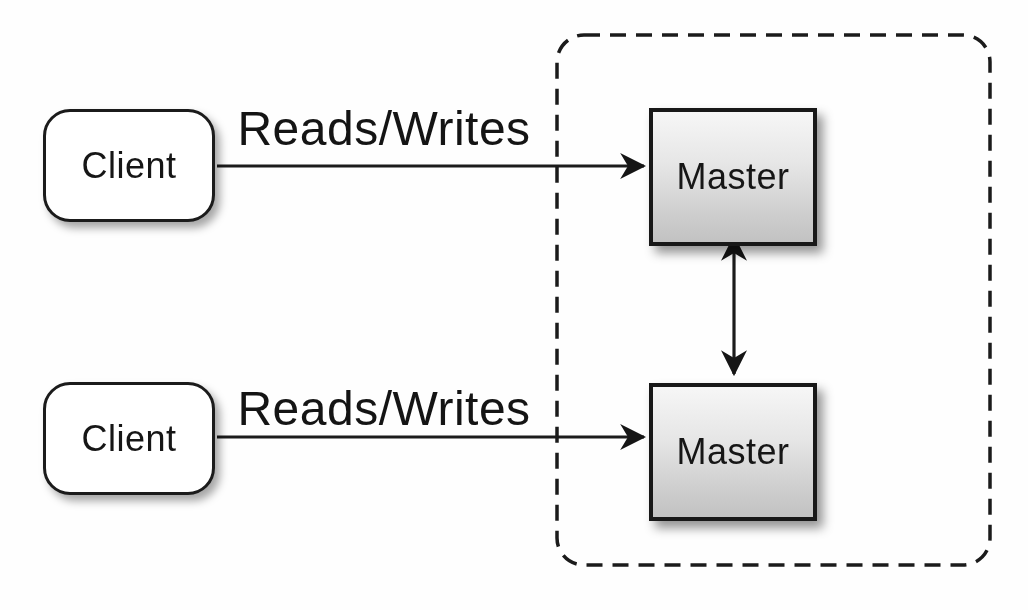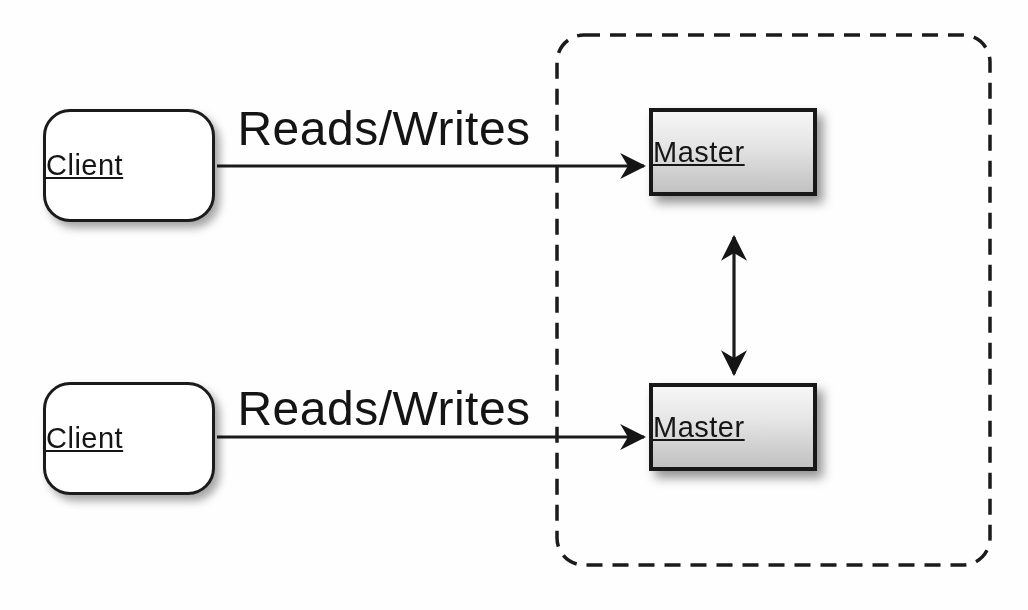--- a/index.html
+++ b/index.html
@@ -20,41 +20,40 @@
     position: absolute;
     left: 0; top: 0;
     width: 1028px;
     height: 610px;
     pointer-events: none;
   }
   .node {
     position: absolute;
     display: flex;
     align-items: center;
-    justify-content: flex-start;
-    font-size: 29px;
+    justify-content: center;
+    font-size: 36px;
     letter-spacing: 0.5px;
     box-sizing: border-box;
-    text-decoration: underline;
   }
   .client {
     left: 43px;
     width: 172px;
     height: 113px;
     border: 3.5px solid #1b1b1b;
     border-radius: 27px;
     background: #ffffff;
     box-shadow: 5px 6px 9px rgba(0,0,0,0.35);
   }
   .client.top { top: 109px; }
   .client.bottom { top: 382px; }
   .master {
     left: 649px;
     width: 168px;
-    height: 88px;
+    height: 138px;
     border: 4px solid #181818;
     background: linear-gradient(180deg, #f6f6f6 0%, #e6e6e6 40%, #cdcdcd 80%, #c2c2c2 100%);
     box-shadow: 6px 7px 10px rgba(0,0,0,0.42);
   }
   .master.top { top: 108px; }
   .master.bottom { top: 383px; }
   .edge-label {
     position: absolute;
     font-size: 48px;
     letter-spacing: 0.5px;

